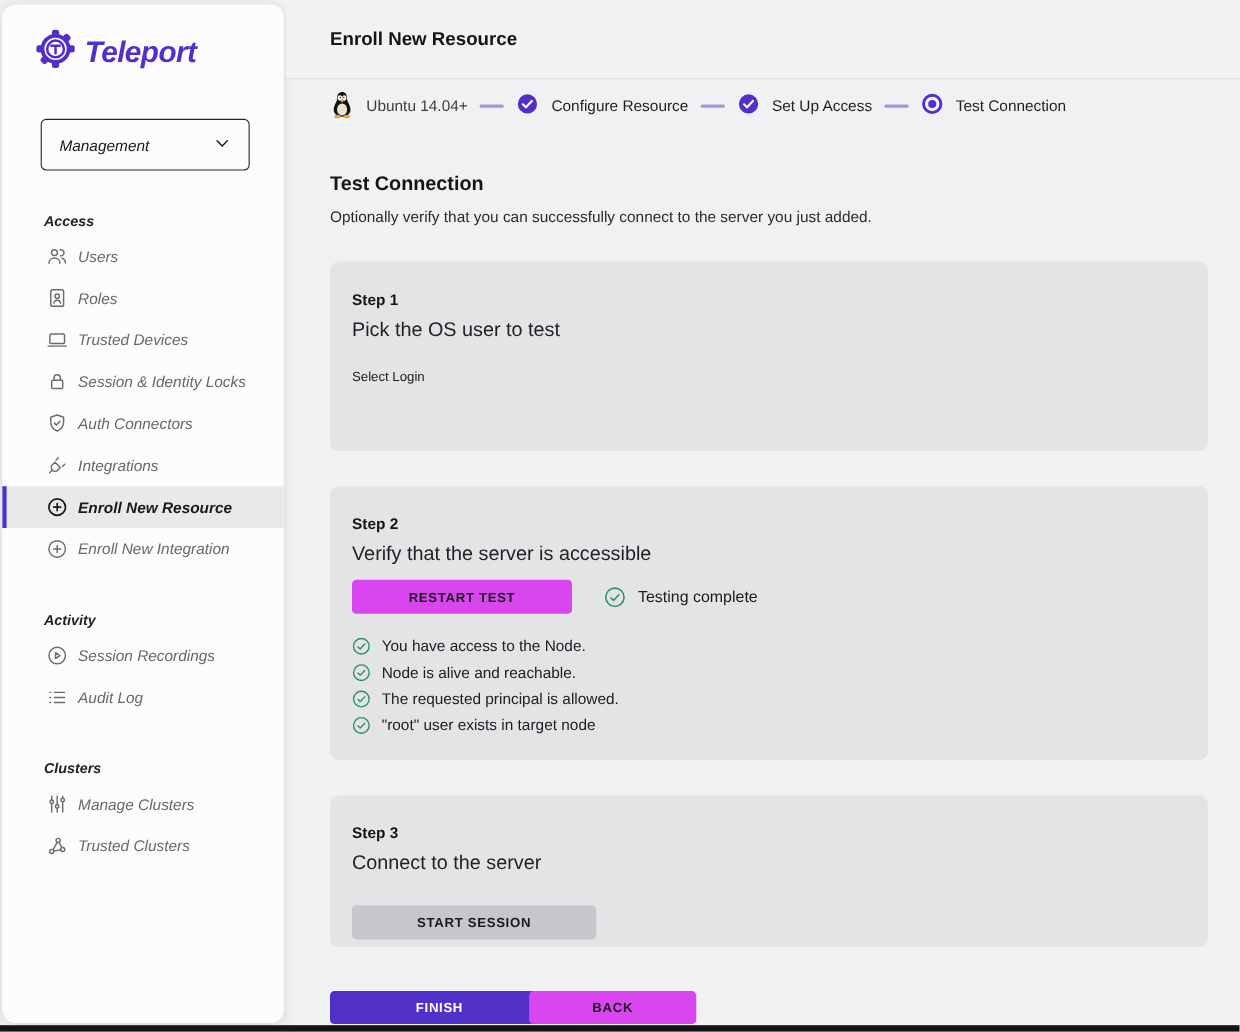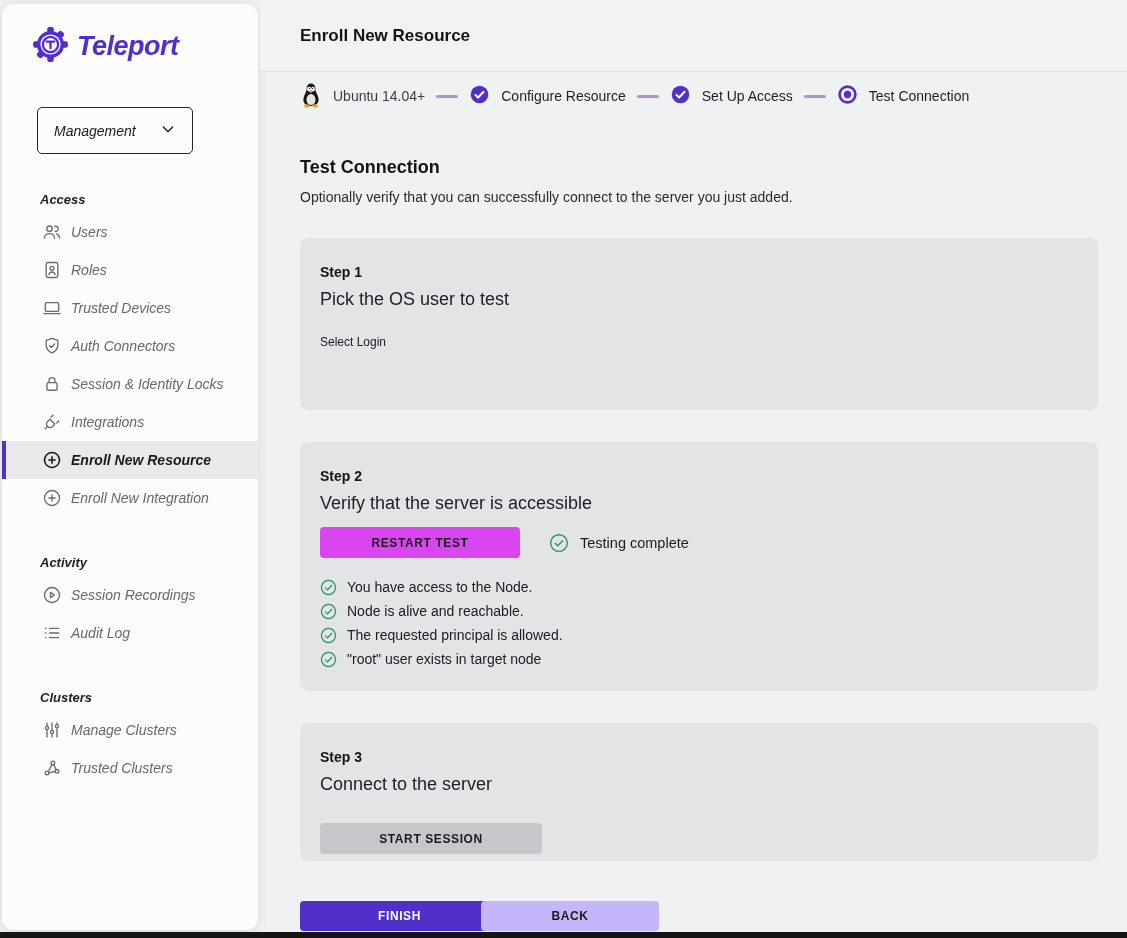--- a/index.html
+++ b/index.html
@@ -20,21 +20,21 @@
     position:absolute; left:2px; top:4px; width:256px; height:926px;
     background:#fcfcfd; border-radius:12px;
     box-shadow:0 1px 12px rgba(0,0,0,0.10);
     overflow:hidden;
     font-style:italic;
   }
   .logo-row { display:flex; align-items:center; gap:8px; padding:22px 0 0 30px; }
   .logo-text { font-size:27px; font-weight:bold; color:#512FC9; letter-spacing:-0.5px; }
 
   .workspace-select {
-    margin:40px 0 0 35px; width:156px; height:47px;
+    margin:40px 0 0 35px; width:190px; height:47px;
     border:1px solid #26262a; border-radius:5px;
     display:flex; align-items:center; justify-content:space-between;
     padding:0 16px; font-size:14px; color:#19191b; cursor:pointer; background:#fcfcfd;
   }
 
   .nav-section-header {
     margin:38px 0 6px 38px; font-size:13px; font-weight:bold; color:#222226;
   }
   .nav-item {
     position:relative; height:38px; display:flex; align-items:center; gap:9px;
@@ -89,21 +89,21 @@
 
   .btn {
     display:flex; align-items:center; justify-content:center;
     font-size:12px; font-weight:bold; letter-spacing:0.6px;
     border:none; border-radius:4px; cursor:pointer; color:#1b1b1e;
     font-family:inherit;
   }
   .btn-restart { width:200px; height:31px; background:#d946ef; }
   .btn-start   { width:222px; height:31px; background:#c6c7ca; margin-top:28px;text-align:right; }
   .btn-finish  { position:absolute; left:300px; top:901px; width:199px; height:30px; background:#512FC9; color:#fff; }
-  .btn-back    { position:absolute; left:481px; top:901px; width:178px; height:30px; background:#c4b5fd; }
+  .btn-back    { position:absolute; left:481px; top:901px; width:152px; height:30px; background:#d946ef; }
 
   .test-row { margin-top:13px; display:flex; align-items:center; }
   .test-status { display:flex; align-items:center; gap:11px; margin-left:29px; font-size:14.5px; color:#1b1b1e; }
 
   .check-list { margin-top:17px; }
   .check-item { display:flex; align-items:center; gap:10px; height:24px; font-size:14px; color:#202024; }
 
   .ok-icon svg { display:block; }
 </style>
 </head>
@@ -164,34 +164,34 @@
       <svg width="20" height="20" viewBox="0 0 24 24">
           <rect x="4" y="5.5" width="16" height="10.5" rx="1.5"></rect>
           <path d="M2.2 18.8h19.6"></path>
         </svg>
     </span>
     <span>Trusted Devices</span>
   </div>
   <div class="nav-item">
     <span class="nav-icon">
       <svg width="20" height="20" viewBox="0 0 24 24">
+          <rect x="6" y="10.3" width="12" height="9.2" rx="1.5"></rect>
+          <path d="M8.5 10.3V7.9a3.5 3.5 0 0 1 7 0v2.4"></path>
+        </svg>
+    </span>
+    <span>Session &amp; Identity Locks</span>
+  </div>
+  <div class="nav-item">
+    <span class="nav-icon">
+      <svg width="20" height="20" viewBox="0 0 24 24">
           <path d="M12 2.8l7 2.4v5.2c0 4.6-3 8.2-7 9.8-4-1.6-7-5.2-7-9.8V5.2z"></path>
           <path d="M9 11.6l2.1 2.1 4-4.2"></path>
         </svg>
     </span>
     <span>Auth Connectors</span>
-  </div>
-  <div class="nav-item">
-    <span class="nav-icon">
-      <svg width="20" height="20" viewBox="0 0 24 24">
-          <rect x="6" y="10.3" width="12" height="9.2" rx="1.5"></rect>
-          <path d="M8.5 10.3V7.9a3.5 3.5 0 0 1 7 0v2.4"></path>
-        </svg>
-    </span>
-    <span>Session &amp; Identity Locks</span>
   </div>
   <div class="nav-item">
     <span class="nav-icon">
       <svg width="20" height="20" viewBox="0 0 24 24">
           <path d="M13.2 3.8l-2.4 2.4"></path>
           <path d="M20.2 10.8l-2.4 2.4"></path>
           <path d="M9.6 8.6l5.8 5.8-2.9 2.9a4.1 4.1 0 0 1-5.8-5.8z"></path>
           <path d="M3.8 20.2l3-3"></path>
         </svg>
     </span>

